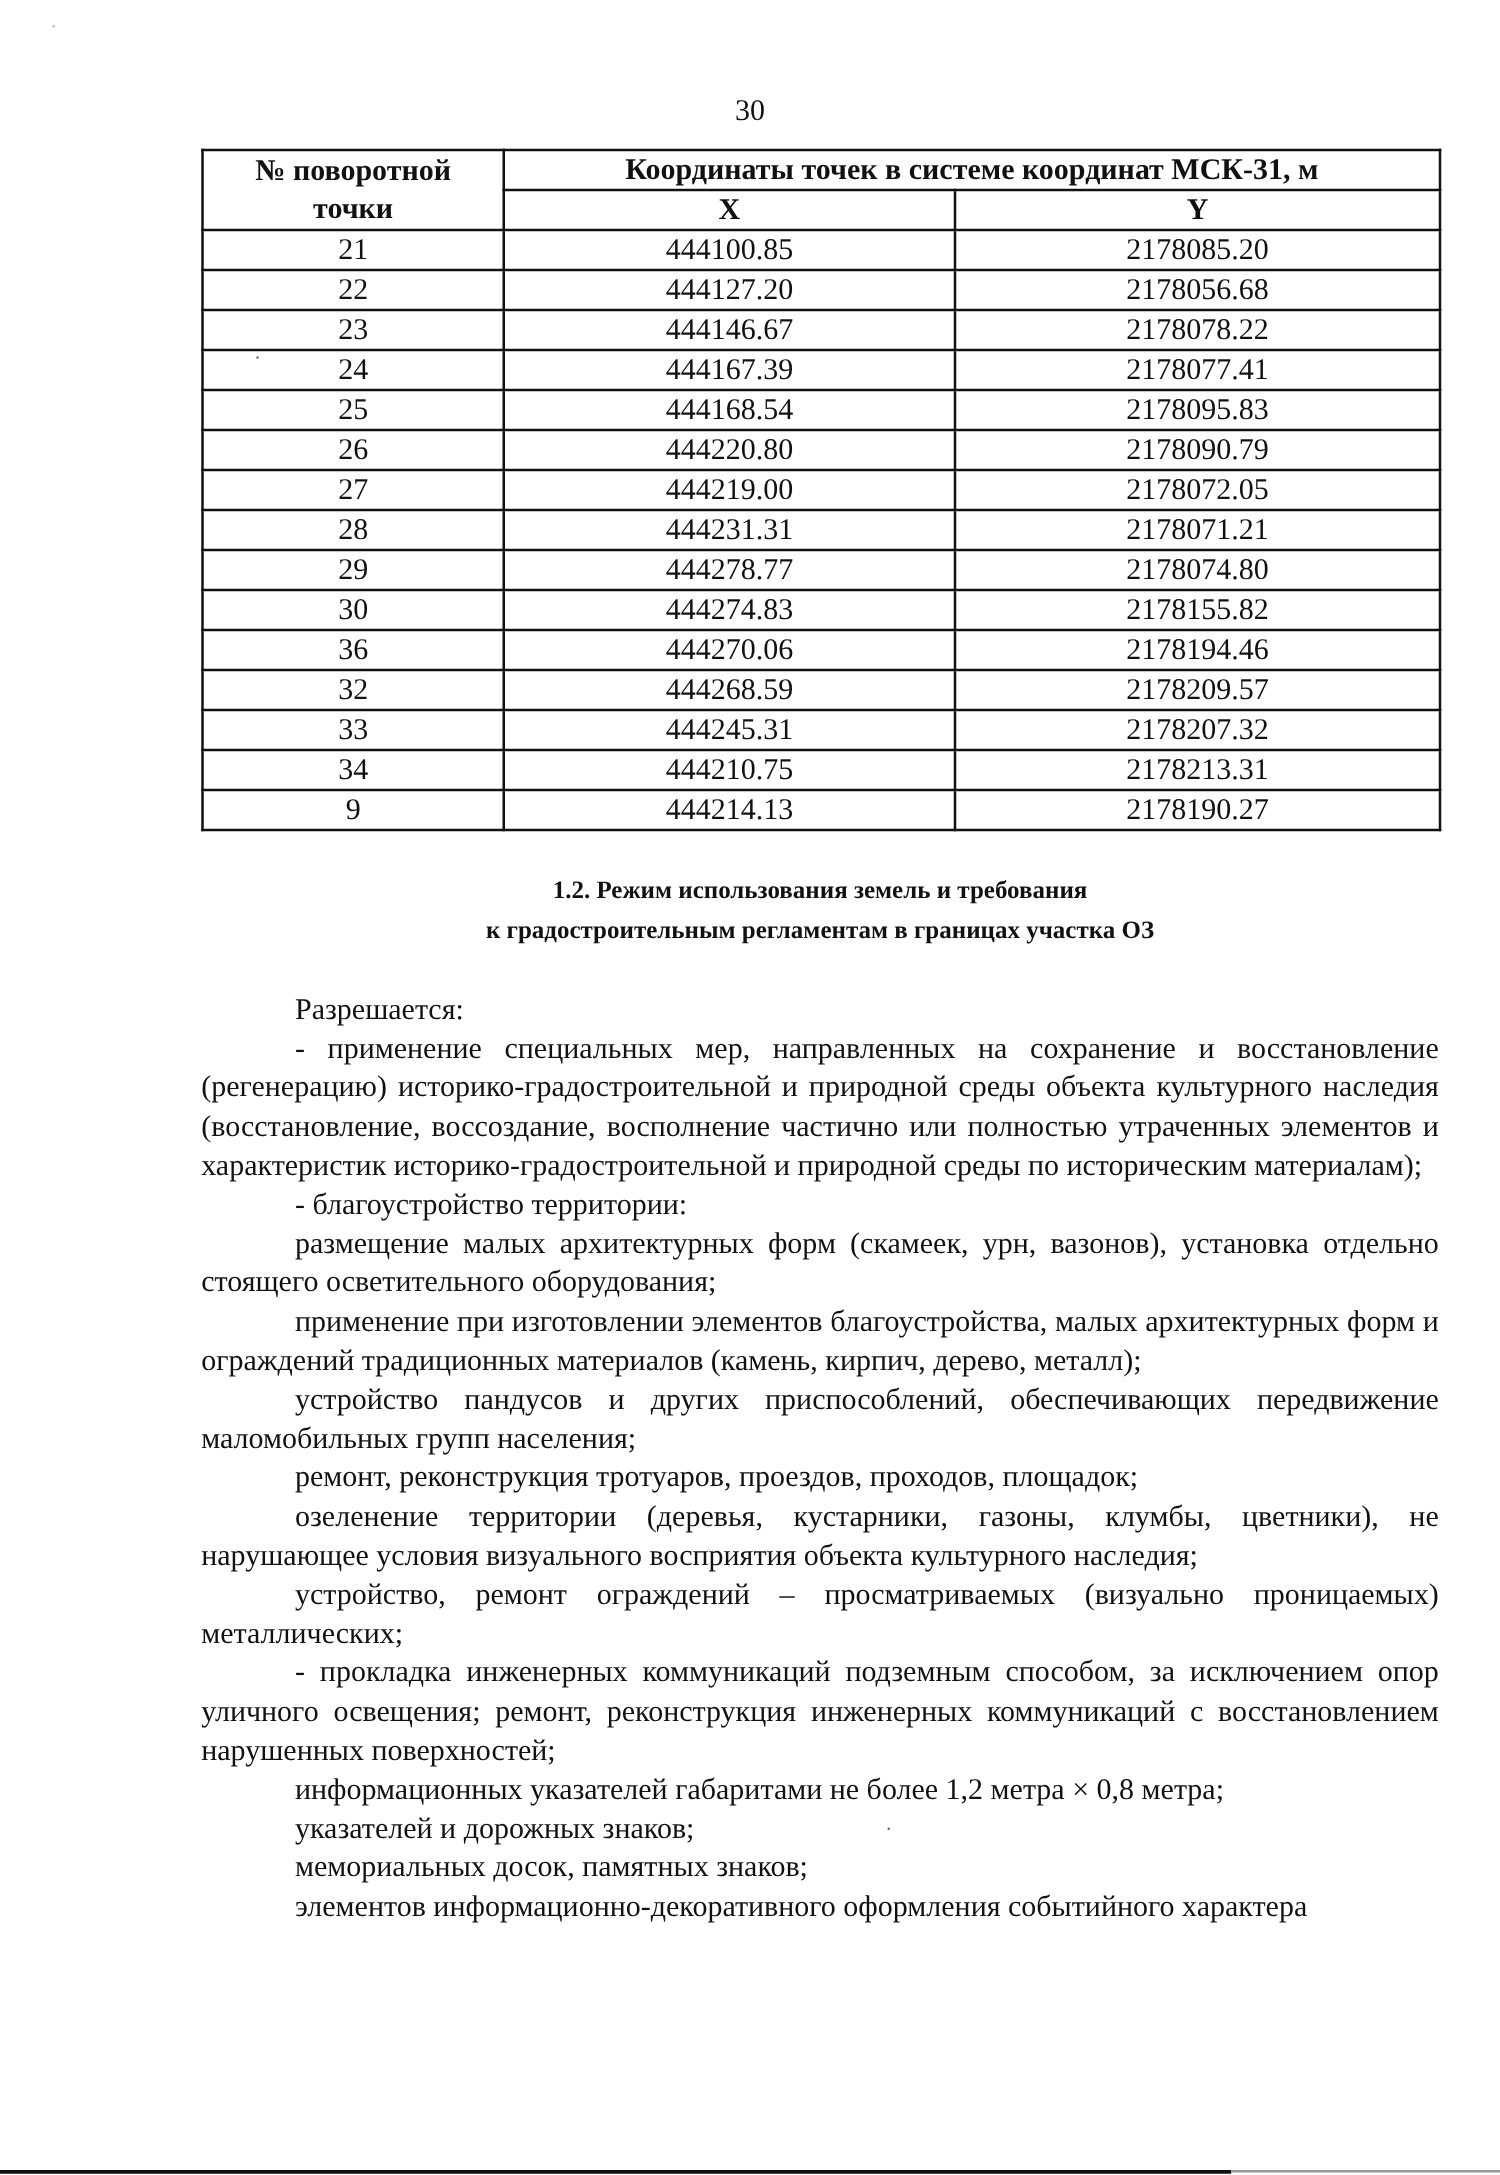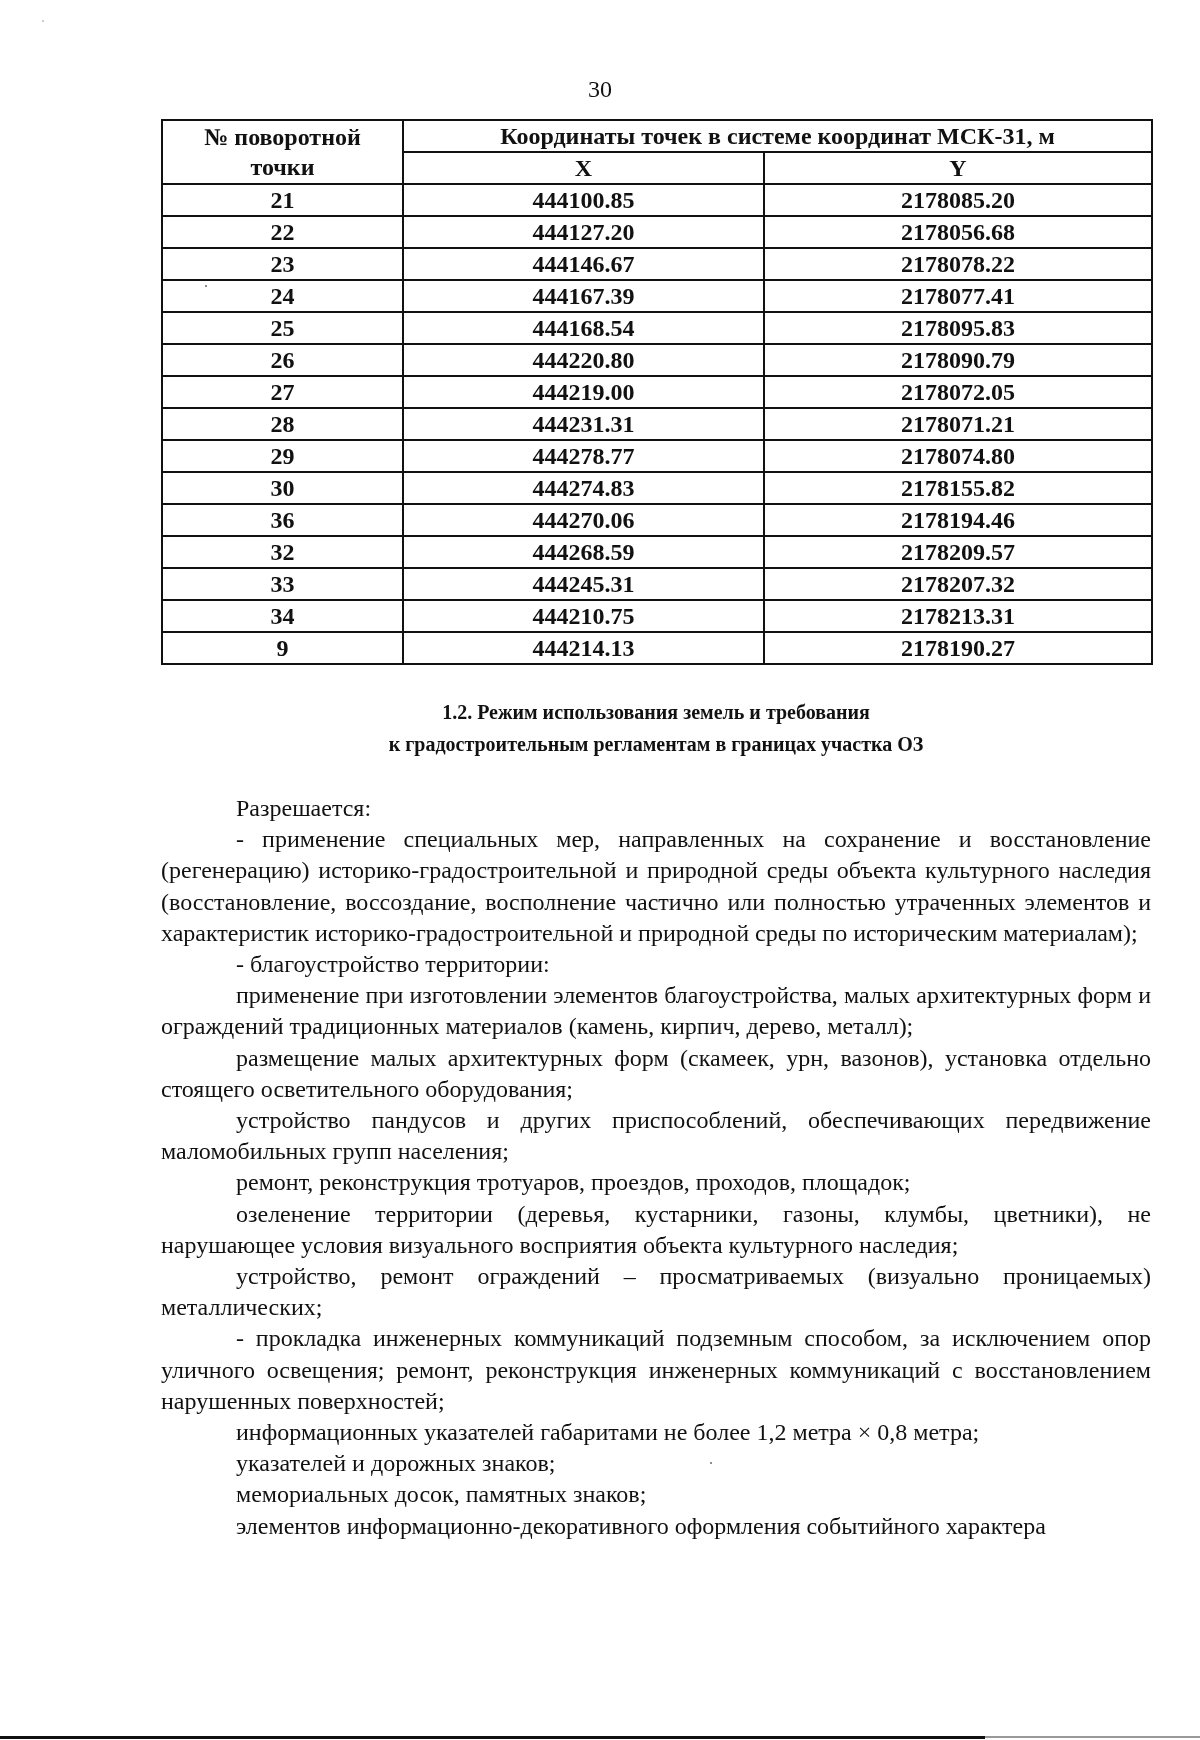--- a/index.html
+++ b/index.html
@@ -39,21 +39,21 @@
       border-collapse: collapse;
       font-size: 24px;
       table-layout: fixed;
     }
     .coord-table th, .coord-table td {
       border: 2px solid #111111;
       text-align: center;
       padding: 0;
       height: 30px;
       line-height: 28px;
-      font-weight: bold;
+      font-weight: normal;
     }
     .coord-table th {
       font-weight: bold;
     }
     .coord-table col.c-num { width: 241px; }
     .coord-table col.c-x { width: 361px; }
     .coord-table col.c-y { width: 388px; }
     .section-title {
       position: absolute;
       left: 160px;
@@ -212,22 +212,22 @@
   <div class="section-title">
     <div>1.2. Режим использования земель и требования</div>
     <div>к градостроительным регламентам в границах участка ОЗ</div>
   </div>
 
   <div class="body-text">
     <p><span class="allowed">Разрешается:</span></p>
     <div id="paragraphs">
         <p>- применение специальных мер, направленных на сохранение и восстановление (регенерацию) историко-градостроительной и природной среды объекта культурного наследия (восстановление, воссоздание, восполнение частично или полностью утраченных элементов и характеристик историко-градостроительной и природной среды по историческим материалам);</p>
         <p>- благоустройство территории:</p>
+        <p>размещение малых архитектурных форм (скамеек, урн, вазонов), установка отдельно стоящего осветительного оборудования;</p>
         <p>применение при изготовлении элементов благоустройства, малых архитектурных форм и ограждений традиционных материалов (камень, кирпич, дерево, металл);</p>
-        <p>размещение малых архитектурных форм (скамеек, урн, вазонов), установка отдельно стоящего осветительного оборудования;</p>
         <p>устройство пандусов и других приспособлений, обеспечивающих передвижение маломобильных групп населения;</p>
         <p>ремонт, реконструкция тротуаров, проездов, проходов, площадок;</p>
         <p>озеленение территории (деревья, кустарники, газоны, клумбы, цветники), не нарушающее условия визуального восприятия объекта культурного наследия;</p>
         <p>устройство, ремонт ограждений – просматриваемых (визуально проницаемых) металлических;</p>
         <p>- прокладка инженерных коммуникаций подземным способом, за исключением опор уличного освещения; ремонт, реконструкция инженерных коммуникаций с восстановлением нарушенных поверхностей;</p>
         <p class="noindent-left">информационных указателей габаритами не более 1,2 метра × 0,8 метра;</p>
         <p class="noindent-left">указателей и дорожных знаков;</p>
         <p class="noindent-left">мемориальных досок, памятных знаков;</p>
         <p class="noindent-left">элементов информационно-декоративного оформления событийного характера</p>
       </div>

